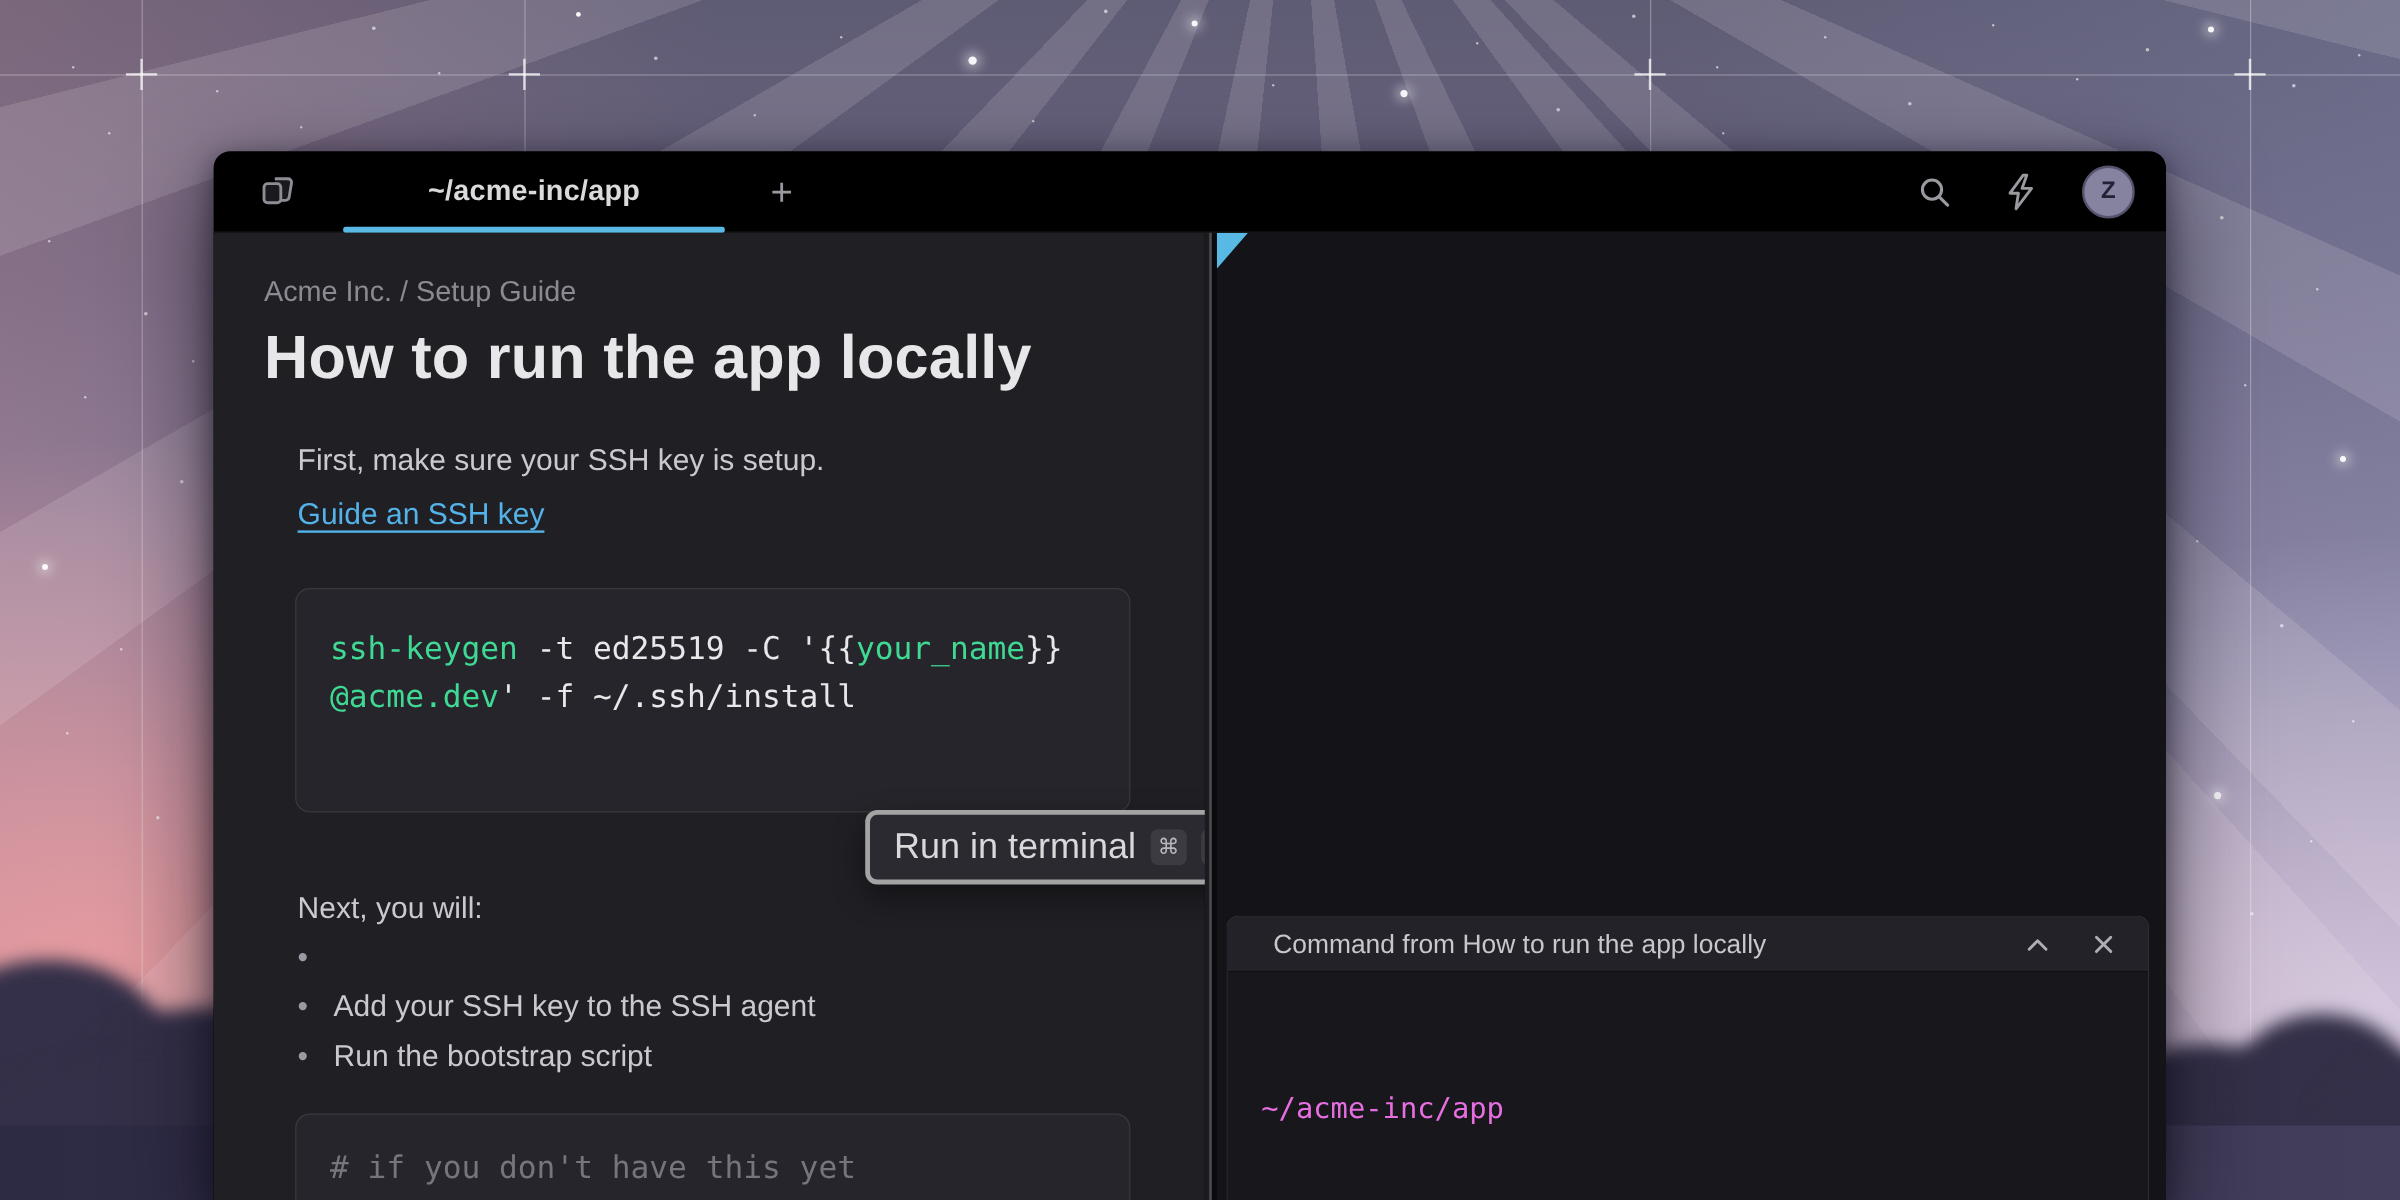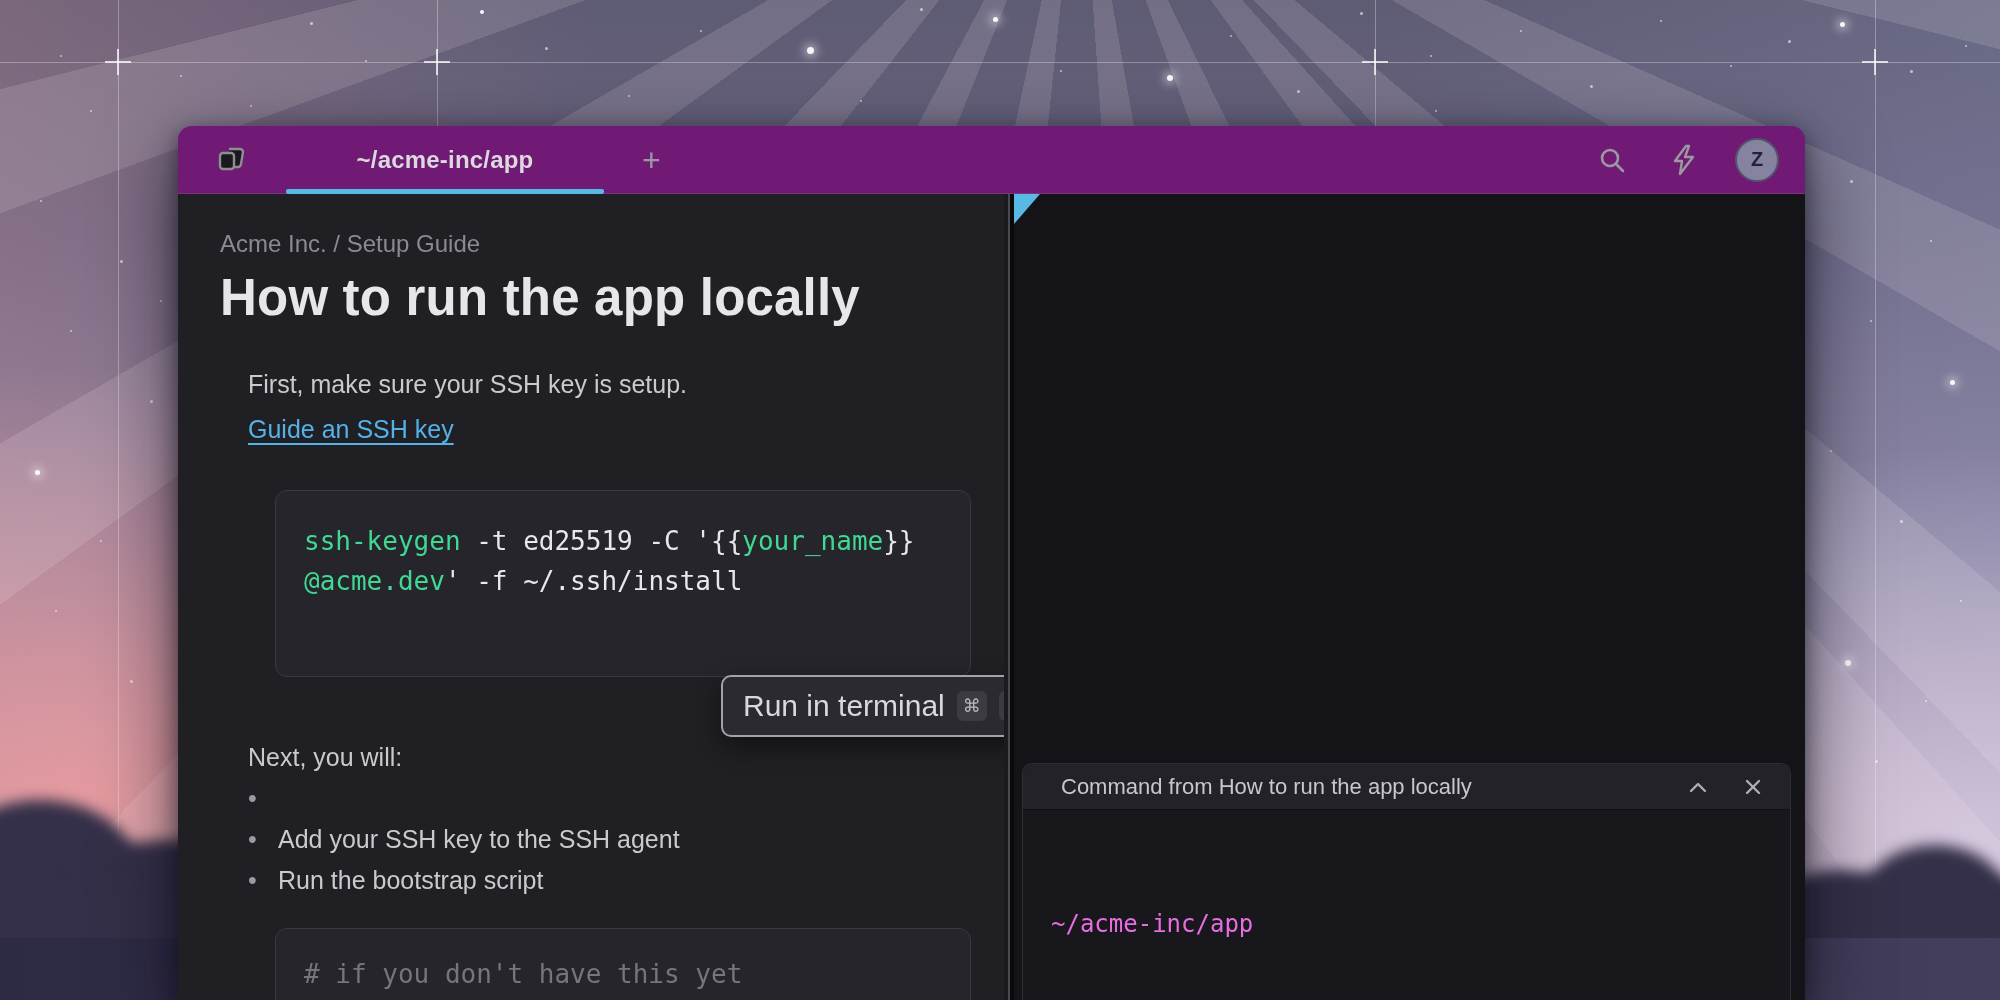--- a/index.html
+++ b/index.html
@@ -23,21 +23,21 @@
   .grid-cross::before { left:0; right:0; top:12px; height:2px; }
   .grid-cross::after { top:0; bottom:0; left:12px; width:2px; }
   .star { position:absolute; border-radius:50%; background:#fff; }
   .tree { position:absolute; border-radius:50%; background:#343049; filter:blur(7px); }
   .ground { position:absolute; left:0; right:0; top:938px; bottom:0;
     background:linear-gradient(90deg, #2d2a44, #383450 55%, #433e5c); }
 
   
   .window {
     position:absolute; left:178px; top:126px; width:1627px; height:874px;
-    background:#701a75; border-radius:14px 14px 0 0;
+    background:#000000; border-radius:14px 14px 0 0;
     box-shadow:0 30px 80px rgba(8,8,18,0.60), 0 6px 22px rgba(8,8,18,0.50);
     overflow:hidden;
   }
 
   
   .tabbar { height:68px; display:flex; align-items:center; border-bottom:1px solid rgba(255,255,255,0.10); position:relative; }
   .tabbar-left { width:108px; display:flex; justify-content:center; }
   .icon-btn { background:none; border:none; cursor:pointer; display:flex; align-items:center; justify-content:center; padding:6px; }
   .tab { position:relative; width:318px; height:100%; display:flex; align-items:center; justify-content:center; }
   .tab-title { color:#dadadc; font-size:24px; font-weight:700; letter-spacing:0.2px; }
@@ -52,37 +52,37 @@
   .doc-pane { position:relative; width:826px; background:#201f24; flex:none; overflow:hidden; }
   .divider { width:10px; flex:none; background:linear-gradient(90deg, #1b1a1f 0 35%, #4a4950 40% 55%, #0a0a0d 60% 100%); }
   .term-pane { position:relative; flex:1; background:#141318; overflow:hidden; }
 
   
   .breadcrumb { position:absolute; left:42px; top:36px; font-size:24px; color:#8b8a92; }
   .doc-title { position:absolute; left:42px; top:74px; font-size:51px; font-weight:700; color:#e7e7e9; letter-spacing:0.2px; }
   .doc-intro { position:absolute; left:70px; top:176px; font-size:25px; color:#cacace; }
   .doc-link { position:absolute; left:70px; top:221px; font-size:25px; color:var(--link-blue,#53b2e8); text-decoration:underline; text-underline-offset:5px; cursor:pointer; }
 
-  .code-block { position:absolute; left:68px; width:696px; background:#26252b; border:1px solid #3a393f; border-radius:12px; padding:30px 28px;margin-left:29px; }
+  .code-block { position:absolute; left:68px; width:696px; background:#26252b; border:1px solid #3a393f; border-radius:12px; padding:30px 28px; }
   .code-block.first { top:296px; height:187px; }
   .code-block.second { top:734px; height:300px; padding-top:26px; }
   .code-line { font-family:"DejaVu Sans Mono", monospace; font-size:26px; line-height:40px; white-space:pre; color:#e8e8ea; }
   .code-block.second .code-line { line-height:38px; }
   .seg-plain { color:#e8e8ea; }
   .seg-green { color:var(--code-green,#3fd993); }
   .seg-comment { color:#76757c; }
   .code-footer { position:absolute; left:28px; right:22px; bottom:14px; display:flex; align-items:center; }
   .lang-label { color:#87868d; font-size:23px; }
   .footer-icons { margin-left:auto; display:flex; align-items:center; gap:12px; }
   .run-btn { width:46px; height:44px; border-radius:9px; background:#34333a; border:1.5px solid #5c5b62; cursor:pointer;
     color:#d6d6d9; font-family:"DejaVu Sans Mono", monospace; font-size:19px; font-weight:bold;
     display:flex; align-items:center; justify-content:center; letter-spacing:-1px; }
 
   .tooltip { position:absolute; left:543px; top:481px; height:62px; display:flex; align-items:center; gap:12px;
-    background:#2b2a31; border:2px solid #a3a3a3; border-radius:10px; padding:0 16px 0 20px;
+    background:#2b2a31; border:4px solid #a3a3a3; border-radius:10px; padding:0 16px 0 20px;
     box-shadow:0 10px 26px rgba(0,0,0,0.45); z-index:5; }
   .tooltip-label { color:#d9d9db; font-size:30px; white-space:nowrap; }
   .keycap { width:30px; height:30px; border-radius:6px; background:#3c3b42; color:#b9b8bf; font-size:18px;
     display:flex; align-items:center; justify-content:center; }
 
   .next-heading { position:absolute; left:70px; top:549px; font-size:25px; color:#cacace; }
   .bullet-list { position:absolute; left:70px; top:590px; }
   .bullet-row { display:flex; align-items:baseline; height:41px; font-size:25px; color:#cacace; }
   .bullet-dot { color:#9b9aa2; width:30px; font-size:25px; }
 

